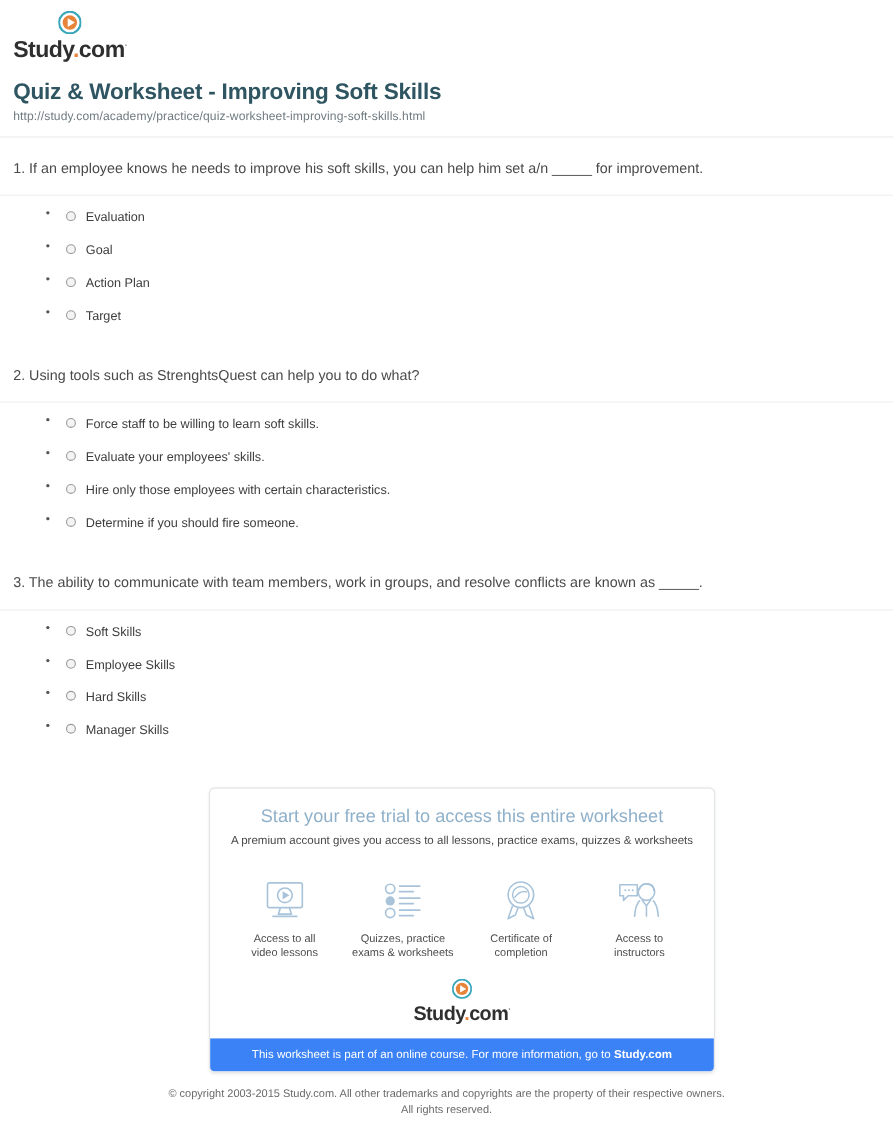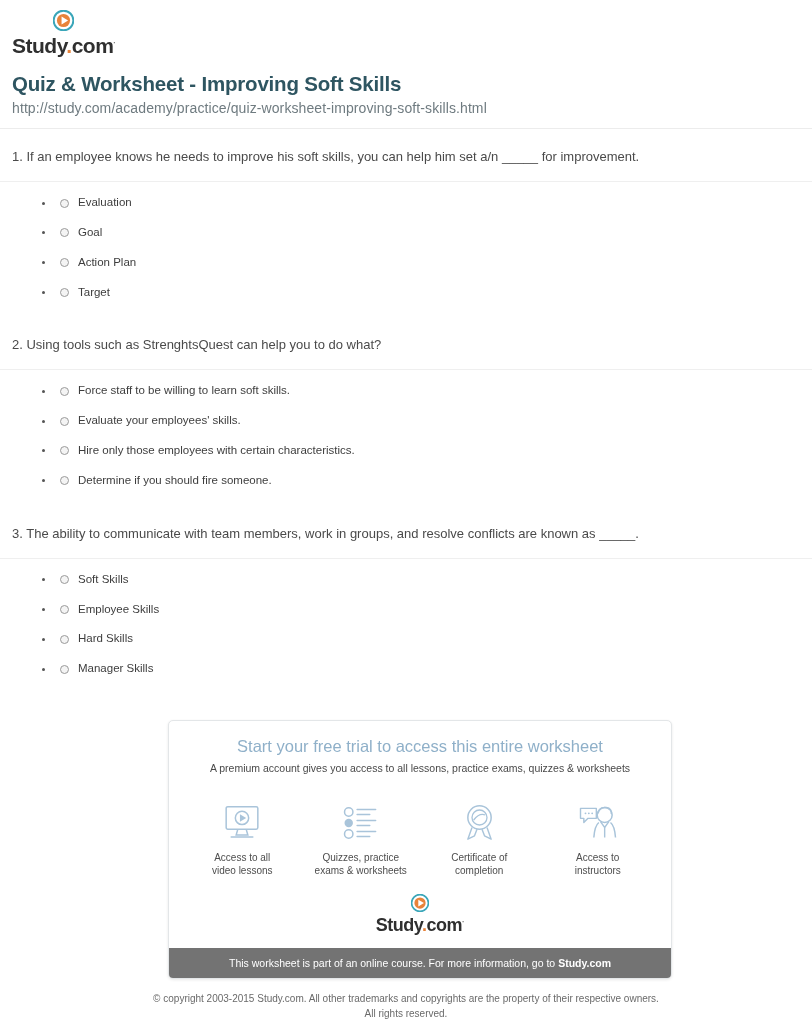--- a/index.html
+++ b/index.html
@@ -53,21 +53,21 @@
     padding: 16px 12px 0 12px;
   }
   .page-title {
     font-size: 20.5px;
     font-weight: 700;
     color: #2e5561;
     margin: 0 0 4px 0;
     letter-spacing: -0.2px;
   }
   .page-url {
-    font-size: 14px;
+    font-size: 11px;
     color: #6f7b80;
     margin: 0;
     letter-spacing: 0.1px;
   }
 
   .rule {
     height: 1px;
     background: #ececec;
     width: 100%;
     margin: 0;
@@ -93,21 +93,20 @@
     position: relative;
     width: 812px;
   }
   .options {
     list-style: none;
     margin: 0;
     padding: 14px 0 18px 30px;
   }
   .option {
     display: flex;
-    align-items: center;
     margin-bottom: 16px;
     font-size: 11.5px;
     color: #3d3d3d;
   }
   .option:last-child { margin-bottom: 0; }
   .opt-bullet {
     width: 3px;
     height: 3px;
     border-radius: 50%;
     background: #555;
@@ -125,21 +124,21 @@
   }
   .opt-label { line-height: 1.2; }
 
   
   .promo-wrap {
     display: flex;
     justify-content: center;
     margin-top: 26px;
   }
   .promo-card {
-    width: 504px;
+    width: 460px;
     background: #ffffff;
     border: 1px solid #e3e6e8;
     border-radius: 5px;
     box-shadow: 0 1px 3px rgba(0,0,0,0.09);
     overflow: hidden;
     margin-left: 28px;
   }
   .promo-inner { padding: 16px 18px 10px 18px; text-align: center; }
   .promo-head {
     font-size: 16.5px;
@@ -175,21 +174,21 @@
     line-height: 1.35;
   }
   .promo-logo {
     display: flex;
     justify-content: center;
     padding: 12px 0 14px 0;
   }
   .promo-logo .logo-text { font-size: 18px; }
   .promo-logo .logo-mark { width: 18px; height: 18px; flex: 0 0 18px; }
   .promo-bar {
-    background: #737373;
+    background: #3b82f6;
     color: #ffffff;
     text-align: center;
     font-size: 10.5px;
     padding: 9px 0;
   }
   .promo-bar b { font-weight: 700; }
 
   
   .copyright {
     text-align: center;

